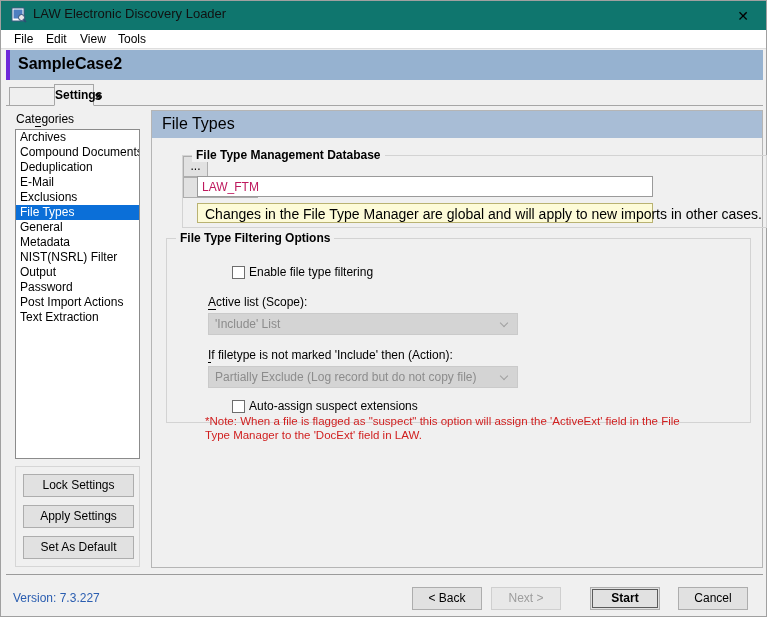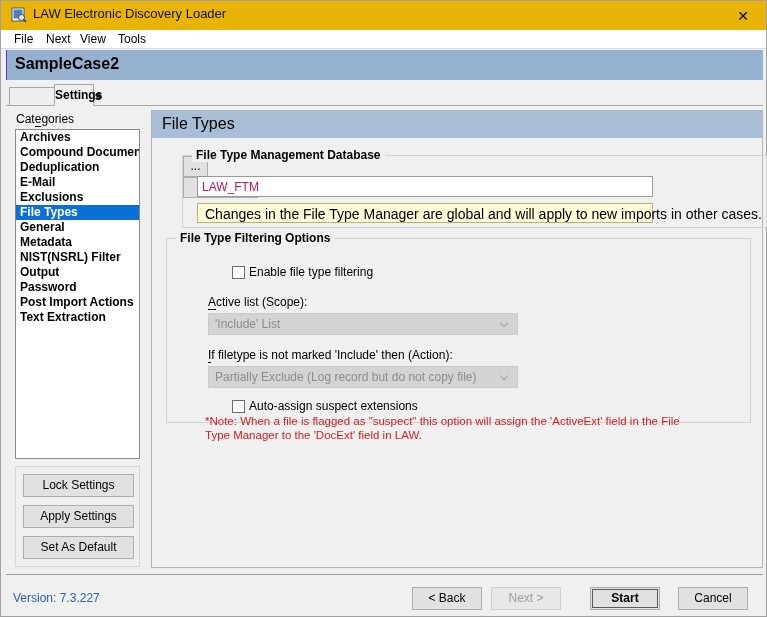--- a/index.html
+++ b/index.html
@@ -6,48 +6,48 @@
   body{
     width:767px;height:617px;overflow:hidden;
     background:#f0f0f0;
     font-family:"Liberation Sans","DejaVu Sans",sans-serif;
     font-size:12px;color:#000;
     -webkit-font-smoothing:antialiased;
   }
   .app{position:relative;width:767px;height:617px;border:1px solid #a0a0a0;box-sizing:border-box;background:#f0f0f0;}
 
   
-  .titlebar{position:absolute;left:0;top:0;width:100%;height:29px;background:#eab308;box-sizing:border-box;}
+  .titlebar{position:absolute;left:0;top:0;width:100%;height:29px;background:#0f766e;box-sizing:border-box;}
   .title-icon{position:absolute;left:10px;top:6px;width:16px;height:16px;}
   .title-text{position:absolute;left:32px;top:5px;font-size:13px;color:#111;white-space:nowrap;}
   .winclose{position:absolute;right:0;top:0;width:46px;height:29px;display:flex;align-items:center;justify-content:center;color:#000;font-size:14px;line-height:1;cursor:default;}
 
   
   .menubar{position:absolute;left:0;top:29px;width:100%;height:18px;background:#ffffff;}
   .menubar .mi{position:absolute;top:1px;font-size:12px;color:#000;padding:1px 5px;cursor:default;}
 
   
   .topsep{position:absolute;left:0;top:47px;width:100%;height:1px;background:#dedede;}
 
   
-  .casebar{position:absolute;left:5px;top:49px;width:757px;height:30px;background:#96b2d0;border-left:1px solid #6d28d9;box-sizing:border-box;}
+  .casebar{position:absolute;left:5px;top:49px;width:757px;height:30px;background:#96b2d0;border-left:4px solid #6d28d9;box-sizing:border-box;}
   .casebar .casename{position:absolute;left:8px;top:5px;font-size:16px;font-weight:bold;color:#000;}
 
   
   .tabstrip{position:absolute;left:5px;top:83px;width:757px;height:22px;}
   .tab{position:absolute;bottom:0;box-sizing:border-box;background:#f0f0f0;border:1px solid #a6a6a6;border-bottom:none;font-size:12px;font-weight:bold;color:#000;text-align:center;cursor:default;}
   .tab.inactive{height:19px;line-height:17px;background:#efefef;padding-left:44px;}
   .tab.active{height:22px;line-height:20px;background:#f0f0f0;border-bottom:1px solid #f0f0f0;z-index:4;}
   .tabline{position:absolute;left:5px;top:104px;width:757px;height:1px;background:#a6a6a6;}
 
   
   .cat-label{position:absolute;left:15px;top:111px;font-size:12px;}
   .cat-label u{text-decoration:none;border-bottom:1px solid #000;}
   .listbox{position:absolute;left:14px;top:128px;width:125px;height:330px;background:#fff;border:1px solid #8b8b8b;box-sizing:border-box;overflow:hidden;}
-  .litem{height:15px;line-height:15px;padding-left:4px;font-size:12px;white-space:nowrap;cursor:default;font-weight:bold;}
+  .litem{height:15px;line-height:15px;padding-left:4px;font-size:12px;white-space:nowrap;cursor:default;}
   .litem.sel{background:#0b6fd8;color:#fff;}
 
   .leftbtnbox{position:absolute;left:14px;top:465px;width:125px;height:101px;border:1px solid #d6d6d6;box-sizing:border-box;background:#f0f0f0;}
   .btn{box-sizing:border-box;background:#e1e1e1;border:1px solid #adadad;font-family:"Liberation Sans","DejaVu Sans",sans-serif;font-size:12px;color:#000;text-align:center;cursor:default;}
   .leftbtn{position:absolute;left:7px;width:111px;height:23px;line-height:21px;}
 
   
   .rightpanel{position:absolute;left:150px;top:109px;width:612px;height:458px;background:#f0f0f0;border:1px solid #b5b5b5;box-sizing:border-box;}
   .panelhead{position:absolute;left:0;top:0;width:100%;height:27px;background:#a8bdd6;box-sizing:border-box;}
   .panelhead .ph-txt{position:absolute;left:10px;top:4px;font-size:16px;color:#000;}
@@ -92,21 +92,21 @@
         <circle cx="10.5" cy="10.5" r="3" fill="#e8e8e8" stroke="#2e4d73" stroke-width="1"></circle>
         <line x1="12.6" y1="12.6" x2="15" y2="15" stroke="#2e4d73" stroke-width="1.6"></line>
       </svg>
     </span>
     <span class="title-text">LAW Electronic Discovery Loader</span>
     <div class="winclose">✕</div>
   </div>
 
   <div class="menubar">
     <span class="mi" style="left:8px">File</span>
-    <span class="mi" style="left:40px">Next</span>
+    <span class="mi" style="left:40px">Edit</span>
     <span class="mi" style="left:74px">View</span>
     <span class="mi" style="left:112px">Tools</span>
   </div>
   <div class="topsep"></div>
 
   <div class="casebar">
     <span class="casename">SampleCase2</span>
   </div>
 
   <div class="tabstrip">

